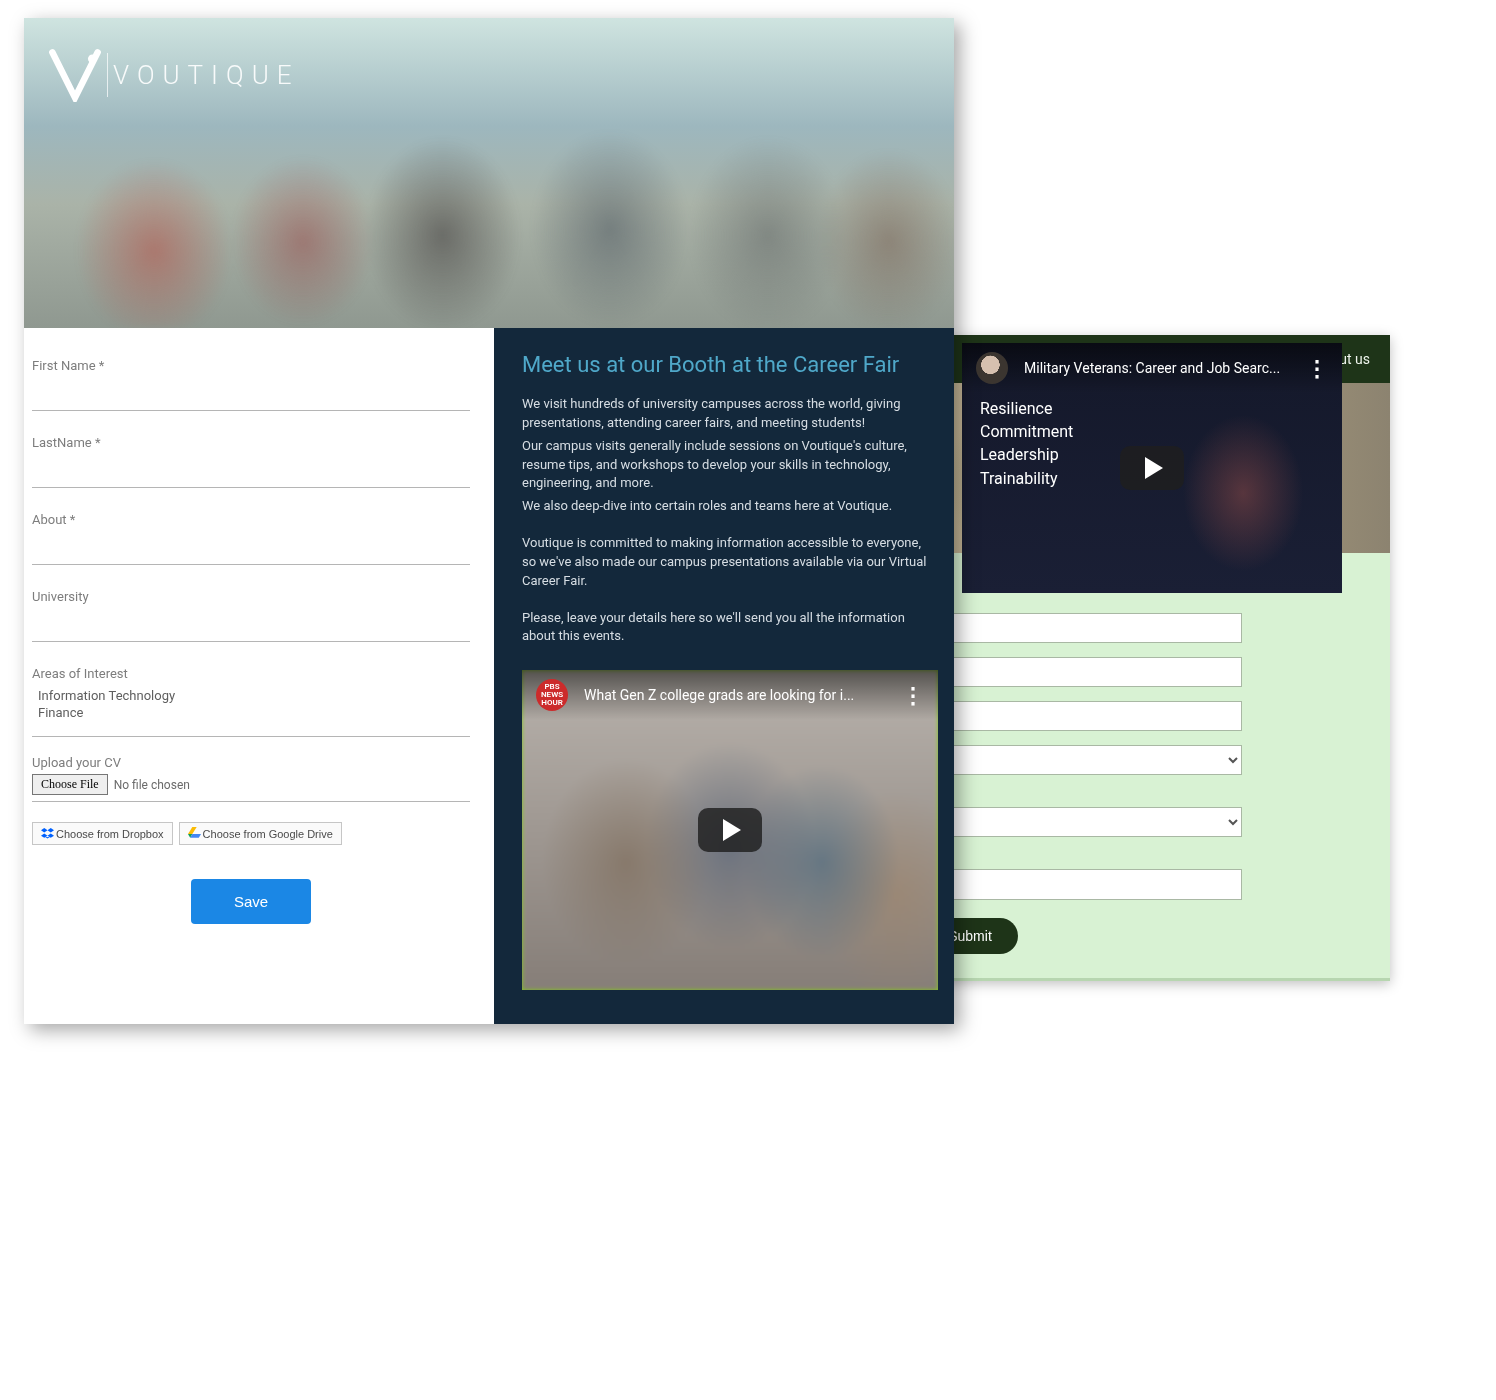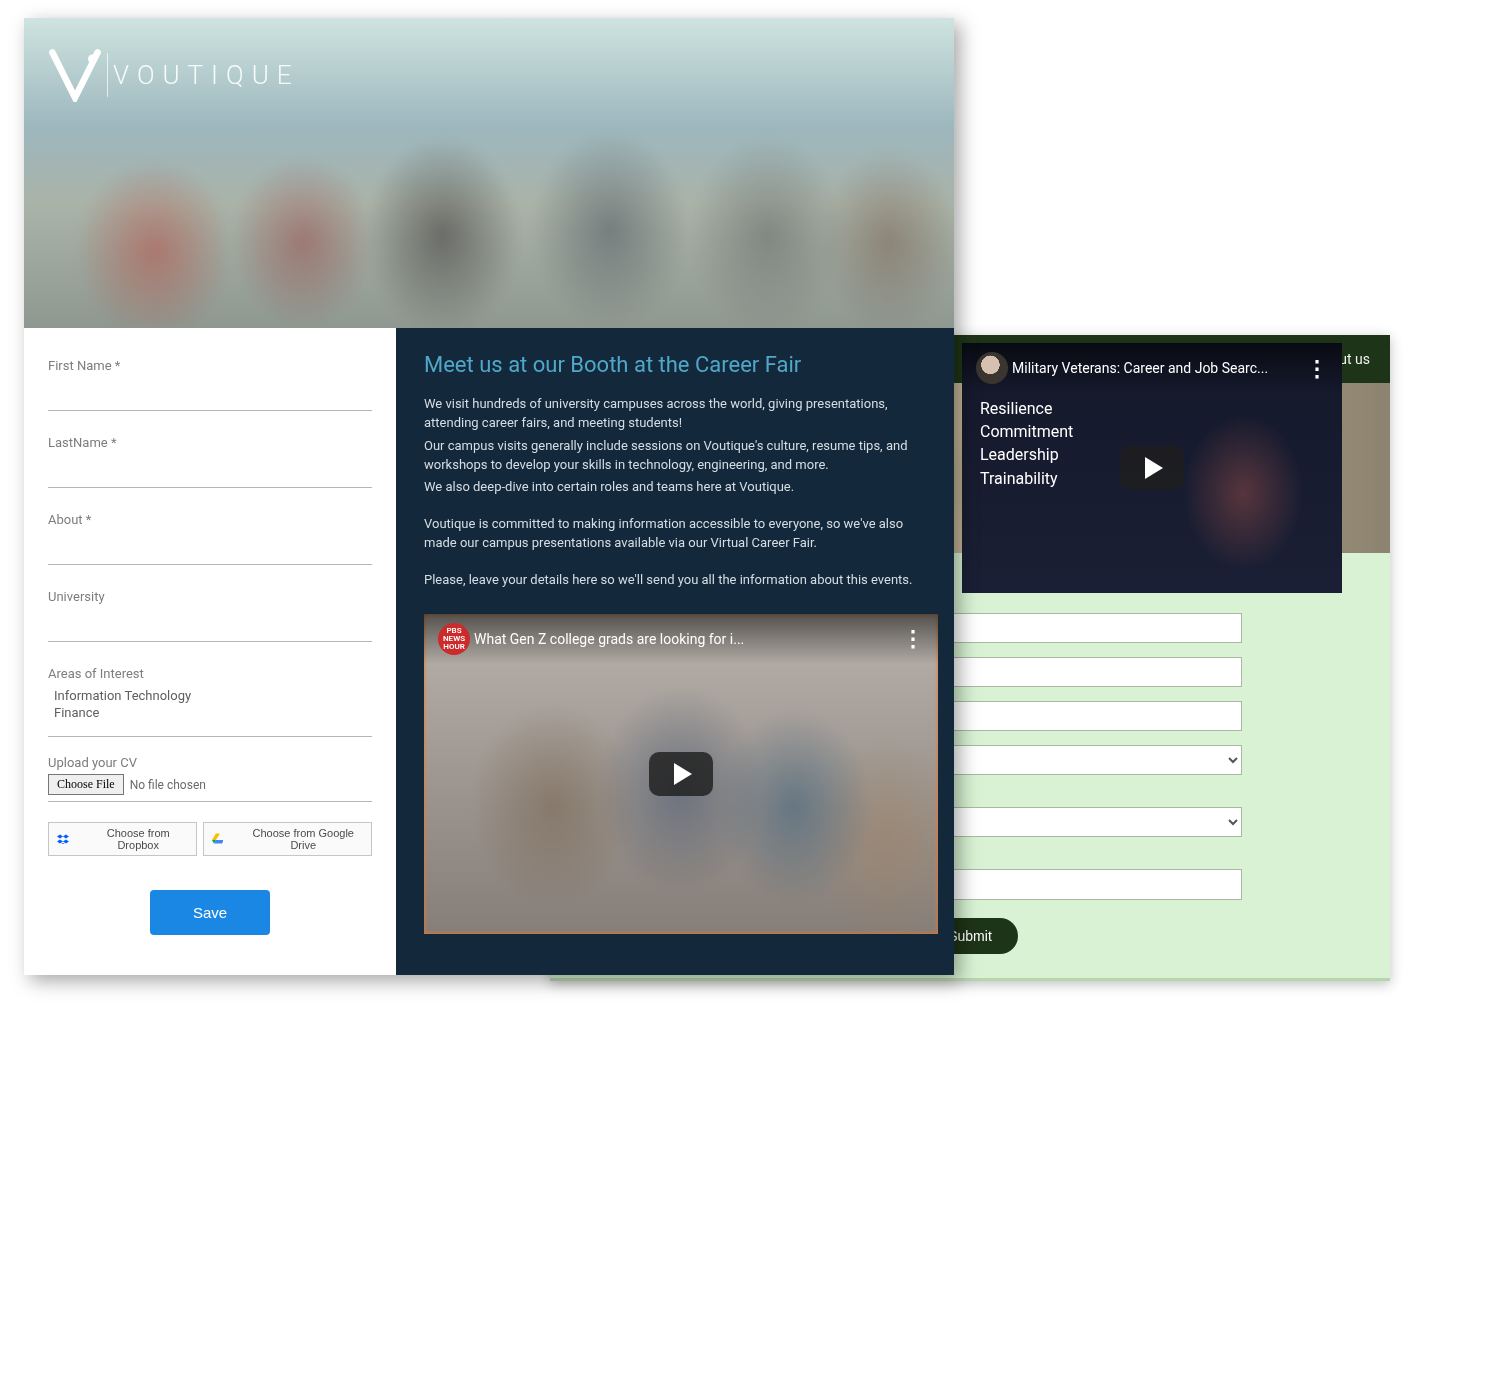--- a/index.html
+++ b/index.html
@@ -55,22 +55,22 @@
   }
   .logo .wordmark {
     font-size:26px; letter-spacing:8px; font-weight:300;
     color:rgba(255,255,255,.9);
   }
 
   .card1 .body {
     display:flex;
   }
   .card1 .form-col {
-    width:372px;
-    padding:30px 24px 40px 24px;
+    width:470px;
+    padding:30px 24px 40px 8px;
     background:#fff;
   }
   .card1 .info-col {
     flex:1;
     background:#13283b;
     color:#d6dde3;
     padding:24px 16px 34px 28px;
   }
 
   .fgroup { margin-bottom:24px; }
@@ -95,55 +95,55 @@
   .choose-file-btn {
     font-size:12px; padding:2px 8px; border:1px solid #767676;
     background:#efefef; cursor:pointer;font-family:Liberation Serif, serif;
   }
   .nofile { font-size:12px; color:#6b6b6b; }
 
   .storage-buttons { display:flex; gap:6px; margin-top:20px; }
   .storage-btn {
     font-size:11px; padding:4px 8px;
     border:1px solid #c6c6c6; background:#fafafa;
-    display:flex; align-items:center; gap:20px; cursor:pointer;
+    display:flex; align-items:center; gap:2px; cursor:pointer;
     color:#4a4a4a;
   }
   .storage-btn svg { width:13px; height:13px; }
 
   .save-btn {
     display:block; margin:34px auto 0;
     background:#1b87e5; color:#fff; border:none;
     width:120px; height:45px; font-size:15px; border-radius:4px;
     cursor:pointer;
   }
 
   .info-title {
     color:#4fa8c9; font-size:22px; font-weight:400; margin-bottom:18px;
   }
   .info-col p { font-size:13px; line-height:1.45; margin-bottom:4px; }
   .info-col .spacer { height:14px; }
 
   .yt-embed {
-    margin-top:24px; width:100%; height:320px; background:#f97316;
+    margin-top:24px; width:100%; height:320px; background:#84cc16;
     position:relative; overflow:hidden;
   }
   .yt-embed .bg {
     position:absolute; inset:0;
     background:
       radial-gradient(130px 160px at 25% 60%, rgba(120,100,80,.55), transparent 65%),
       radial-gradient(130px 160px at 50% 55%, rgba(60,80,110,.5), transparent 65%),
       radial-gradient(120px 150px at 72% 60%, rgba(50,90,120,.5), transparent 65%),
       radial-gradient(120px 160px at 90% 70%, rgba(160,130,100,.5), transparent 65%),
       linear-gradient(#b8b2ac,#867e78);
     filter: blur(2px);
   }
   .yt-topbar {
     position:absolute; top:0; left:0; right:0; height:50px;
-    display:flex; align-items:center; padding:0 14px; gap:4px;
+    display:flex; align-items:center; padding:0 14px; gap:16px;
     background:linear-gradient(rgba(0,0,0,.55),rgba(0,0,0,0));
     color:#fff;
   }
   .yt-avatar {
     width:32px; height:32px; border-radius:50%;
     background:#cc2b2b; display:flex; align-items:center; justify-content:center;
     font-size:8px; font-weight:600; line-height:1; text-align:center;
     color:#fff;
   }
   .yt-avatar2 {

